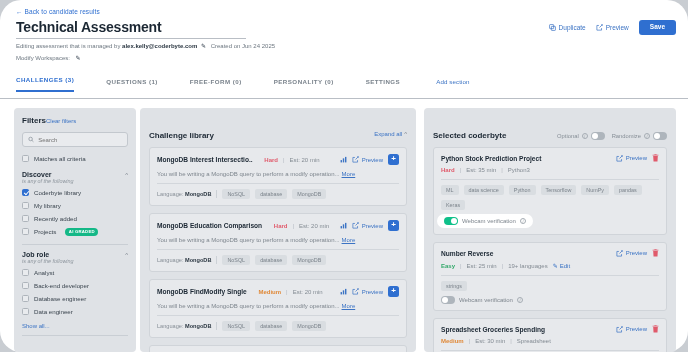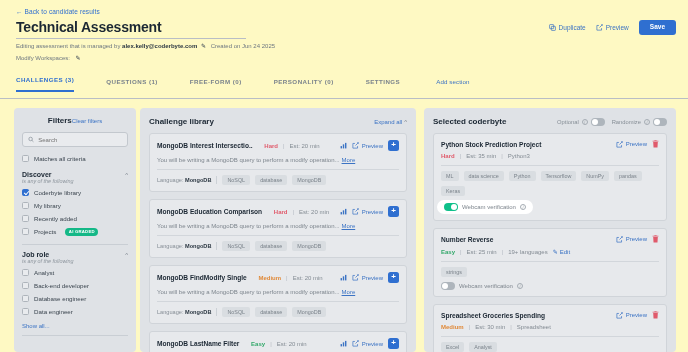--- a/index.html
+++ b/index.html
@@ -4,21 +4,21 @@
 <style>
   * { box-sizing: border-box; margin: 0; padding: 0; }
   html, body {
     width: 688px; height: 352px;
     overflow: hidden;
     background: #c9cdd2;
     font-family: "Liberation Sans", sans-serif;
     font-size: 7px;
     color: #2e3a47;
   }
-  .page { position: relative; width: 688px; height: 352px; background: #fef9c3; }
+  .page { position: relative; width: 688px; height: 352px; background: #ffffff; border-radius: 21px; }
 
   
   .back-link {
     position: absolute; left: 16px; top: 8px;
     font-size: 6.5px; color: #2f6fd0; letter-spacing: .1px;
   }
   .back-link .arrow { margin-right: 2px; }
   .page-title {
     position: absolute; left: 16px; top: 19px;
     font-size: 14px; font-weight: bold; color: #1b2733; letter-spacing: -.2px;
@@ -72,21 +72,21 @@
   }
 
   
   .col { position: absolute; top: 108px; background: #dfe2e6; border-radius: 4px; }
   .col-filters { left: 14px; width: 122px; height: 244px; }
   .col-library { left: 140px; width: 276px; height: 244px; }
   .col-selected { left: 424px; width: 252px; height: 244px; }
 
   
   .filters-head {
-    display: flex; justify-content: center; align-items: center;
+    display: flex; justify-content: flex-start; align-items: center;
     padding: 8px 8px 0 8px;
   }
   .filters-title { font-size: 8px; font-weight: bold; color: #1b2733; }
   .clear-filters { font-size: 6px; color: #3b73c4; }
   .search-box {
     margin: 7px 8px 0 8px; height: 15px; background: #e9ebee;
     border: 1px solid #c3c8ce; border-radius: 3px;
     display: flex; align-items: center; padding: 0 5px; gap: 4px;
   }
   .search-box input {
@@ -118,22 +118,22 @@
   .caret { font-size: 6px; color: #7a838c; }
   .badge-ai {
     background: #14b887; color: #fff; font-size: 4.3px; font-weight: bold;
     padding: 1.5px 3.5px; border-radius: 6px; letter-spacing: .2px; margin-left: 4px;
   }
   .show-all { padding: 5px 8px 0 8px; font-size: 6px; color: #3b73c4; }
   .grp-rule { margin: 6px 8px 0 8px; height: 1px; background: #c9ced4; }
 
   
   .col-head {
-    display: flex; justify-content: space-between; align-items: center;
-    padding: 9px 9px 7px 9px;
+    display: flex; justify-content: space-between; 
+    padding: 23px 9px 7px 9px;
   }
   .col-title { font-size: 8px; font-weight: bold; color: #1b2733; }
   .expand-all { font-size: 6px; color: #3b73c4; }
   .expand-all .caret { margin-left: 2px; }
 
   .card {
     background: #e7e9ec; border: 1px solid #d0d4d9; border-radius: 3px;
     margin: 0 9px 7px 9px; padding: 6px 7px;
   }
   .card-top { display: flex; align-items: center; }

